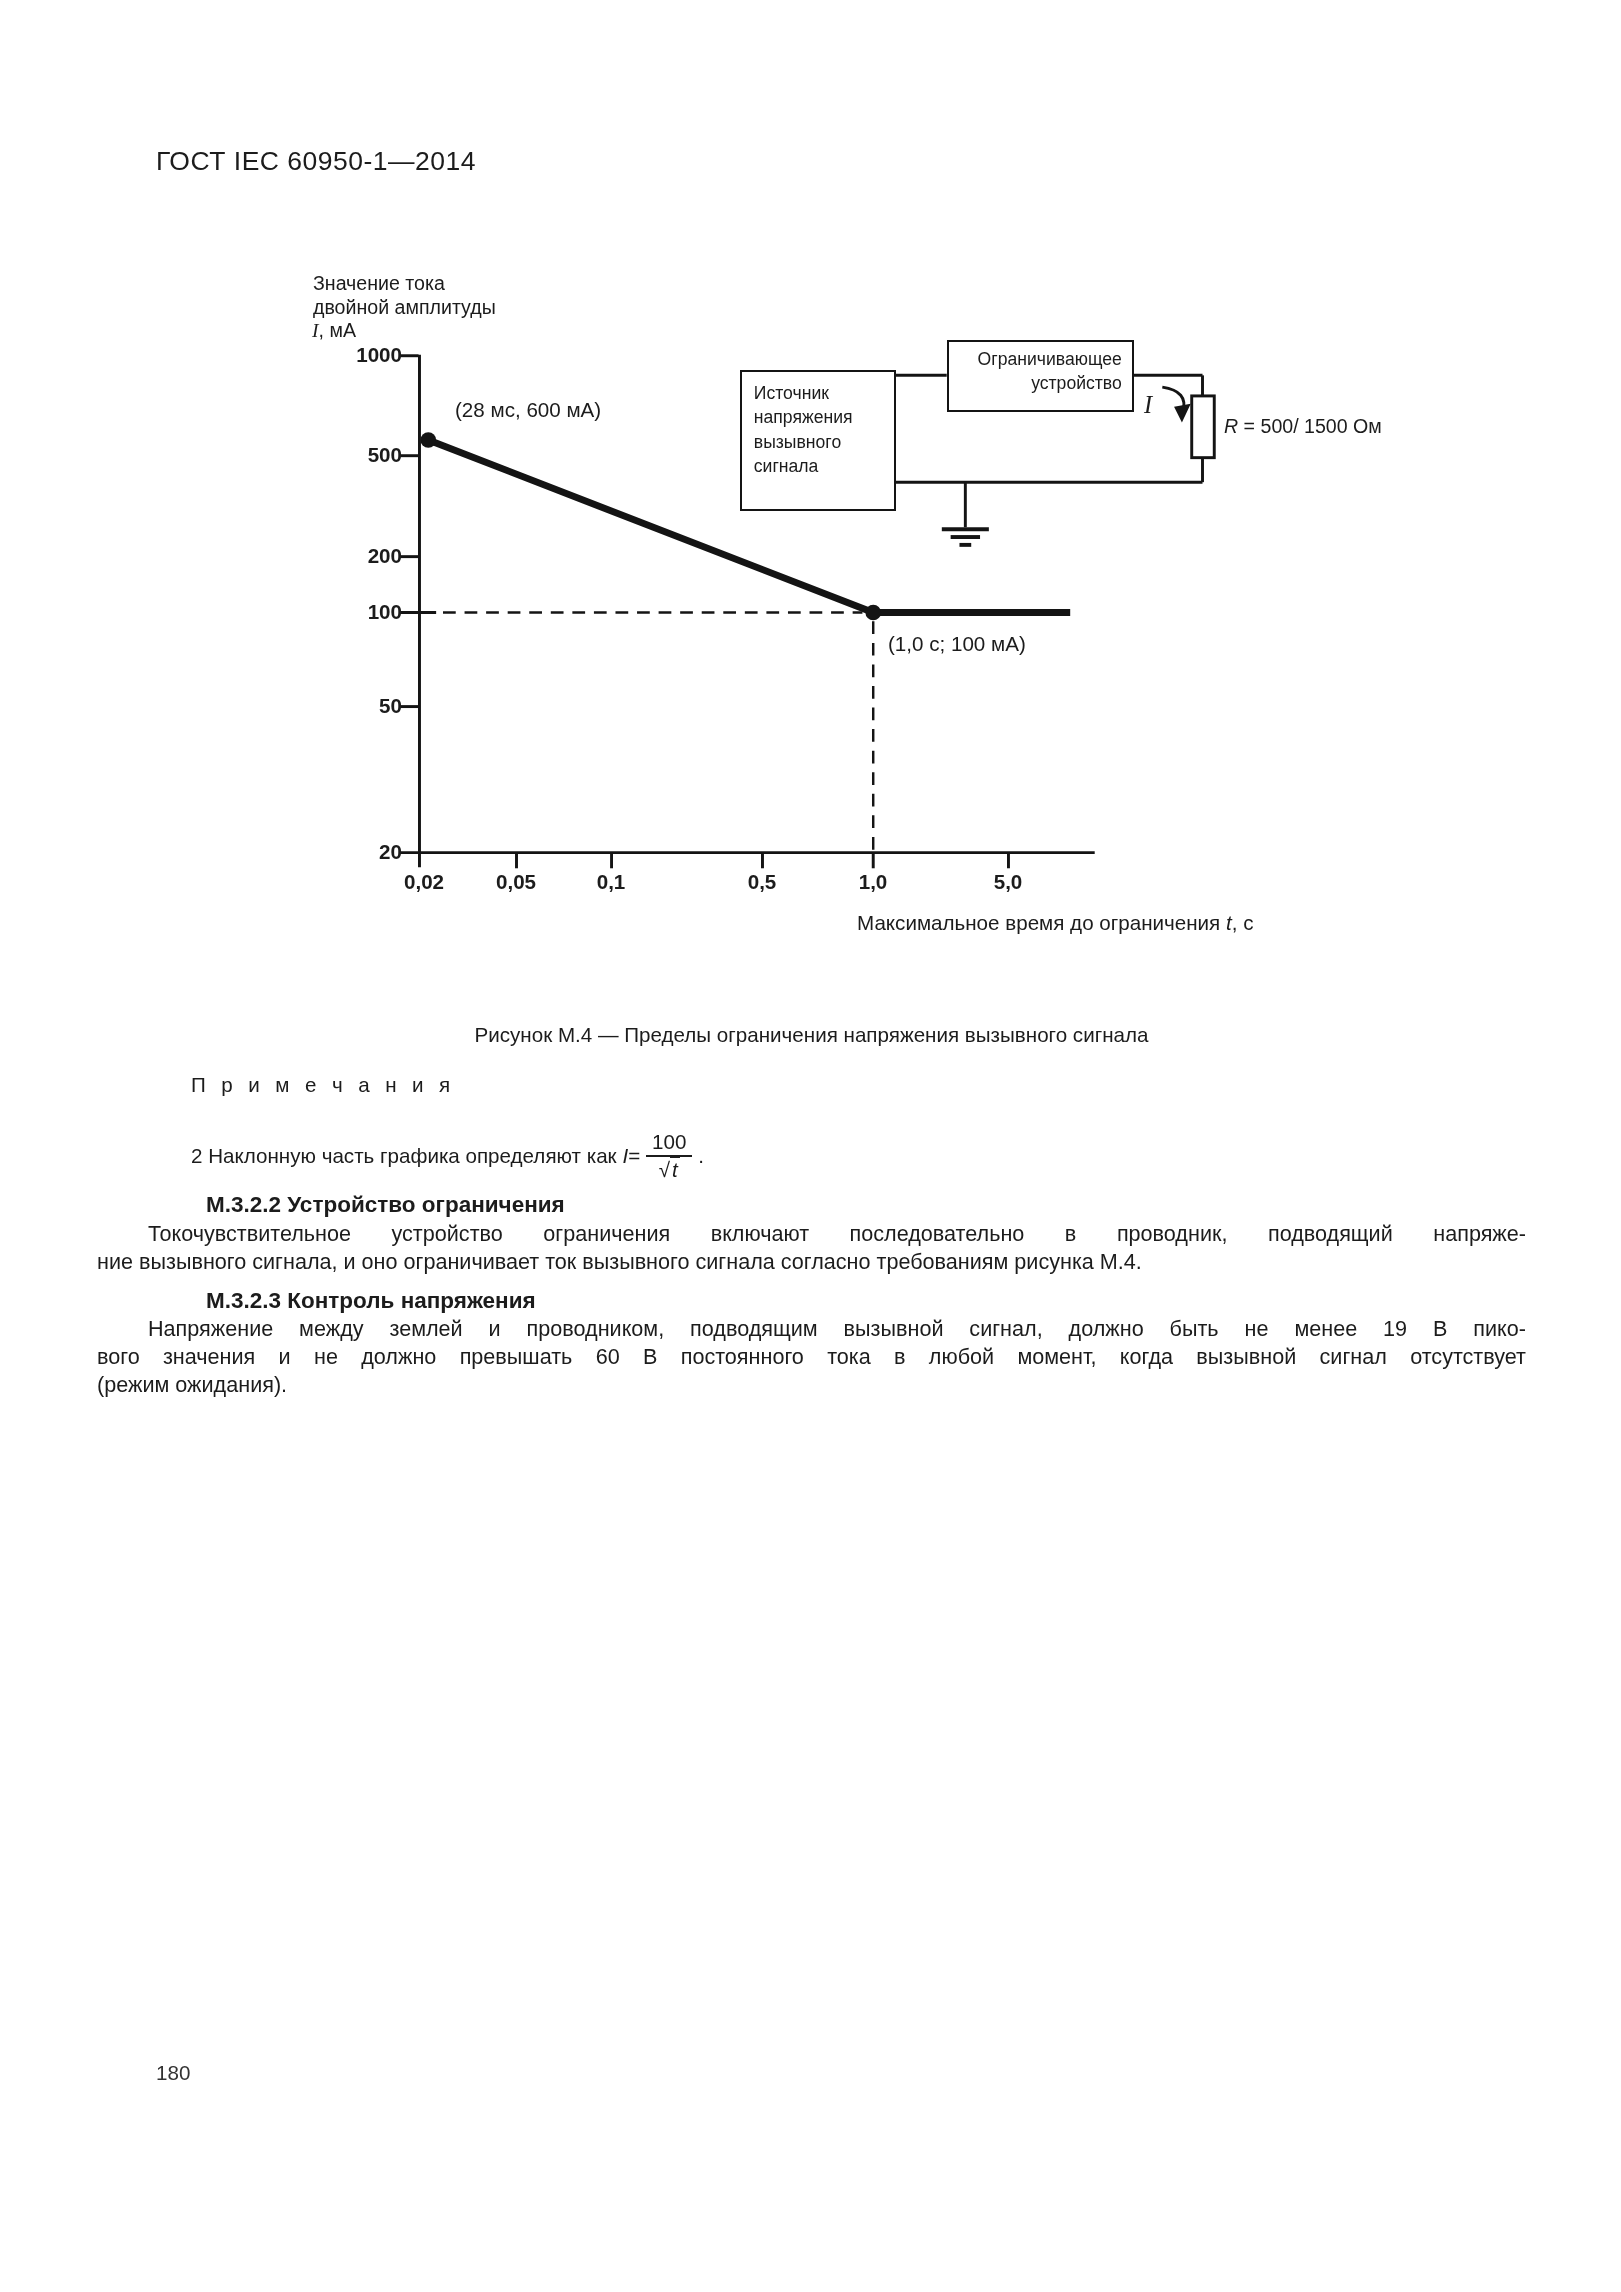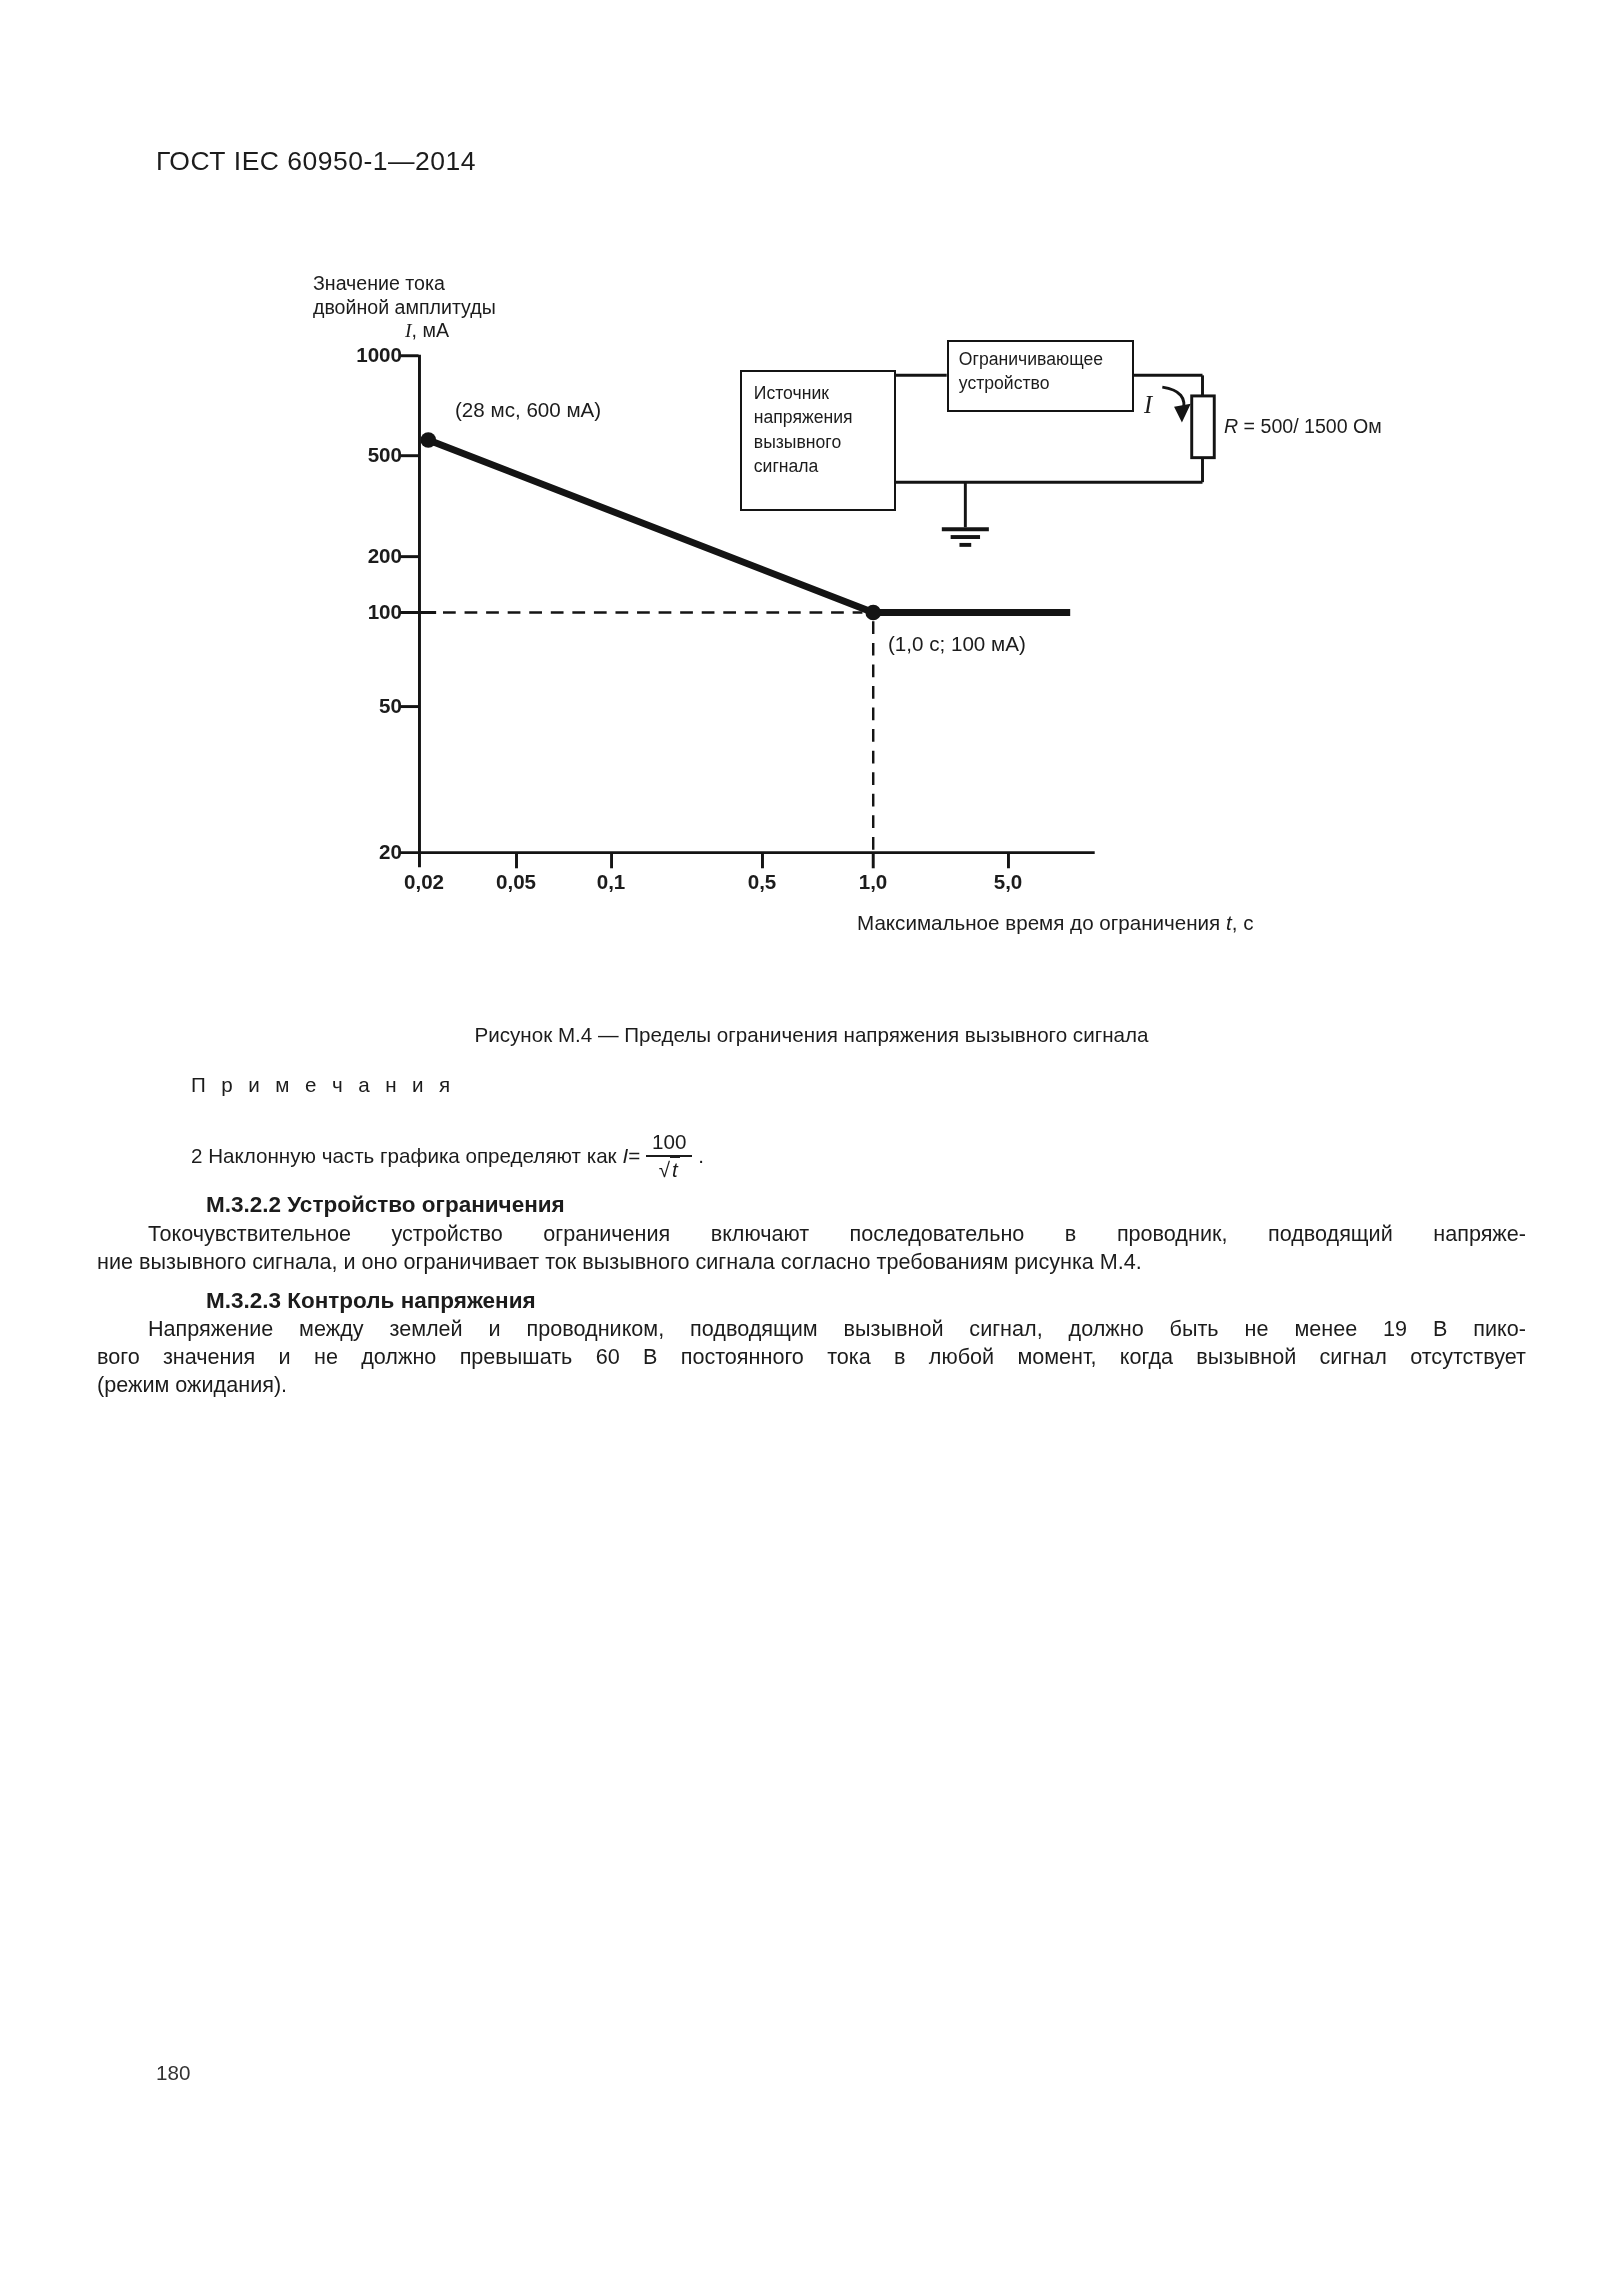--- a/index.html
+++ b/index.html
@@ -89,21 +89,21 @@
       </g>
 
       <g>
         <path d="M 1186 395 Q 1213 399 1207 420" fill="none" stroke="#141414" stroke-width="3"></path>
         <polygon points="1198,415 1215,412 1206,431" fill="#141414"></polygon>
       </g>
     </svg>
 
     <div class="abs ytitle pre" style="left:313px;top:272px;">Значение тока
 двойной амплитуды</div>
-    <div class="abs ytitle" style="left:312px;top:319px;width:137px;text-align:right;">
+    <div class="abs ytitle" style="left:312px;top:319px;width:137px;text-align:left;">
       <span class="sym-serif">I</span><span>, мА</span>
     </div>
 
     <div class="abs tick ytick" style="left:343px;top:343px;">1000</div>
     <div class="abs tick ytick" style="left:343px;top:443px;">500</div>
     <div class="abs tick ytick" style="left:343px;top:544px;">200</div>
     <div class="abs tick ytick" style="left:343px;top:600px;">100</div>
     <div class="abs tick ytick" style="left:343px;top:694px;">50</div>
     <div class="abs tick ytick" style="left:343px;top:840px;">20</div>
 
@@ -118,21 +118,21 @@
     <div class="abs annot" style="left:888px;top:632px;">(1,0 с; 100 мА)</div>
 
     <div class="abs xaxis-label" style="left:857px;top:911px;">
       <span>Максимальное время до ограничения </span><span class="sym">t</span><span>, с</span>
     </div>
 
     <div class="cbox src-box pre" style="left:740px;top:370px;width:128px;height:119px;">Источник
 напряжения
 вызывного
 сигнала</div>
-    <div class="cbox lim-box pre" style="left:947px;top:340px;width:163px;height:58px;">Ограничивающее
+    <div class="cbox lim-box pre" style="left:947px;top:340px;width:163px;height:58px;text-align:right;">Ограничивающее
 устройство</div>
     <div class="abs ilabel sym-serif" style="left:1144px;top:391px;">I</div>
     <div class="abs rlabel" style="left:1224px;top:415px;">
       <span class="sym">R</span><span> = 500/ 1500 Ом</span>
     </div>
 
     <div class="abs caption" style="left:97px;top:1023px;">Рисунок М.4 — Пределы ограничения напряжения вызывного сигнала</div>
   </div>
 
   <div class="abs notes notes-head" style="left:191px;top:1073px;">П р и м е ч а н и я</div>

